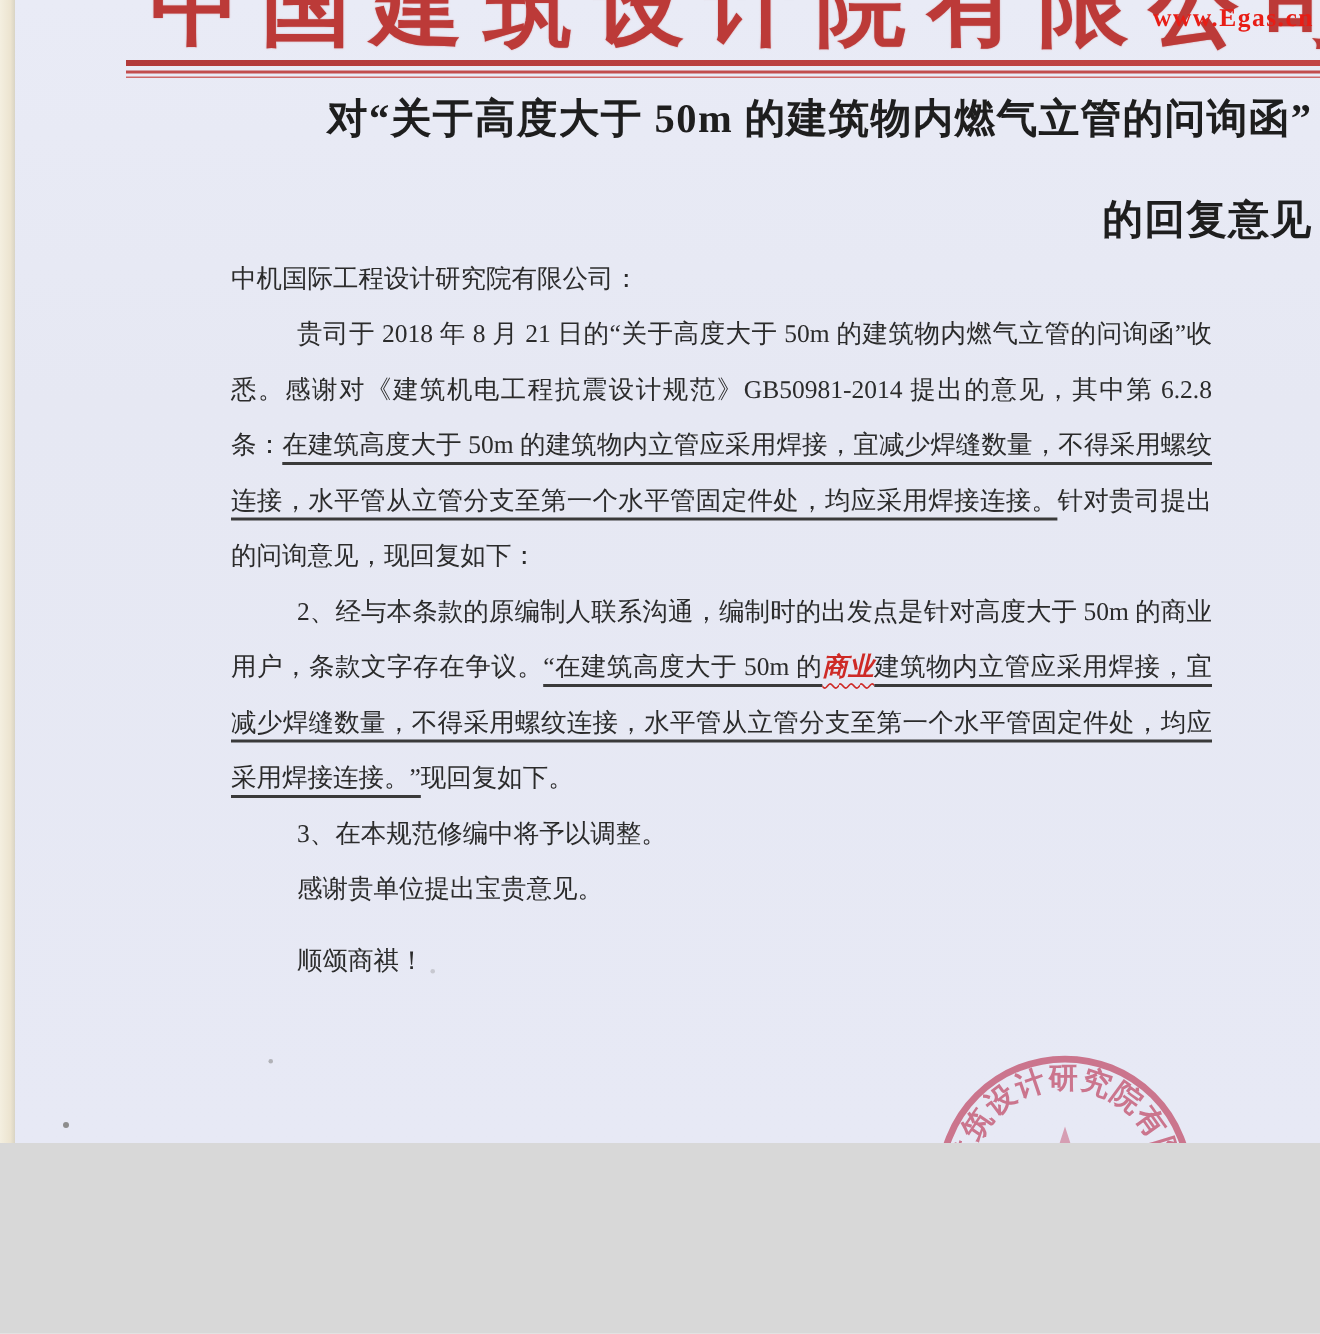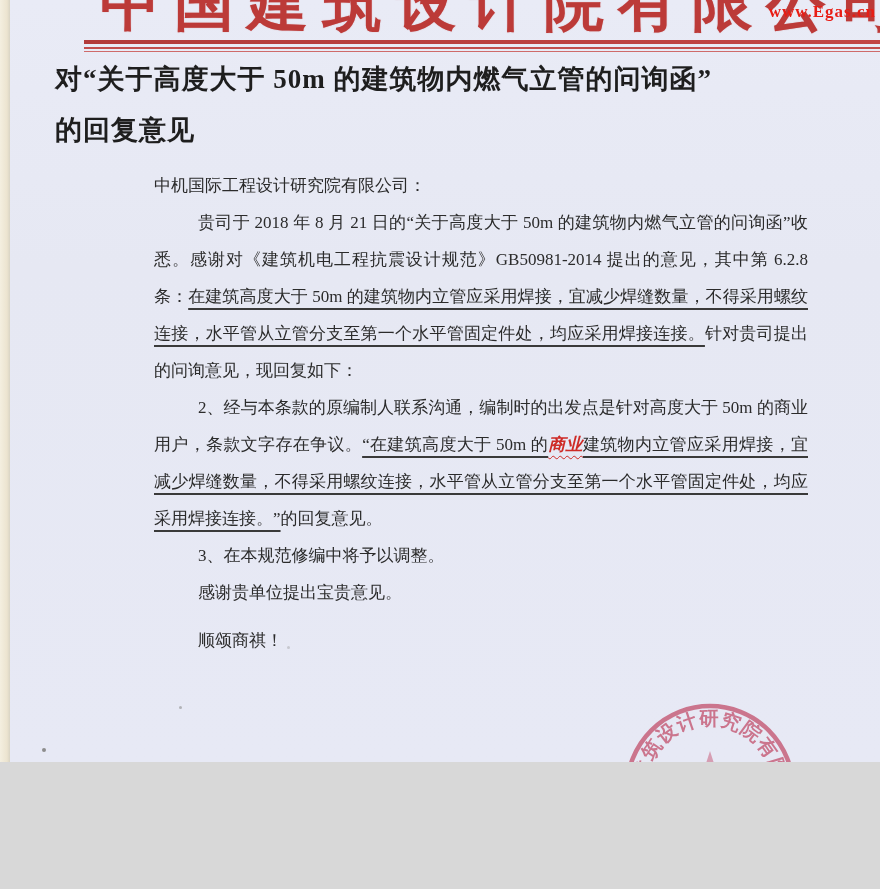--- a/index.html
+++ b/index.html
@@ -35,26 +35,26 @@
   .watermark {
     position: absolute; top: 2px; right: 4px;
     font-size: 17px; font-weight: bold; 
     letter-spacing: 1px;
     color: #e81d15;
     font-family: "Liberation Serif", "DejaVu Serif", serif;
     margin-left: 40px;
   }
   .title1, .title2 {
     position: absolute; left: 55px; right: 5px;
-    margin: 0; text-align: left;
+    margin: 0; text-align: right;
     font-size: 27px; font-weight: bold; color: #1e1e1e;
     letter-spacing: 1px;
   }
   .title1 { top: 61px; }
-  .title2 { top: 112px; }
+  .title2 { top: 128px; }
   .letter-body {
     position: absolute; left: 154px; top: 167px; width: 654px;
     font-size: 17px; line-height: 37px; color: #2b2b2b;
     text-align: justify;
   }
   .para { margin: 0; }
   .para.indent { text-indent: 44px; }
   .para.closing { margin-top: 11px; }
   .u {
     text-decoration: underline;
@@ -109,21 +109,21 @@
 
   <div class="watermark">www.Egas.cn</div>
 
   <h1 class="title1">对“关于高度大于 50m 的建筑物内燃气立管的问询函”</h1>
   <h1 class="title2">的回复意见</h1>
 
   <div class="letter-body">
     <p class="para">中机国际工程设计研究院有限公司：</p>
     <div id="body-paragraphs">
         <p class="para indent"><span>贵司于 2018 年 8 月 21 日的“关于高度大于 50m 的建筑物内燃气立管的问询函”收悉。感谢对《建筑机电工程抗震设计规范》GB50981-2014 提出的意见，其中第 6.2.8 条：</span><span class="u">在建筑高度大于 50m 的建筑物内立管应采用焊接，宜减少焊缝数量，不得采用螺纹连接，水平管从立管分支至第一个水平管固定件处，均应采用焊接连接。</span><span>针对贵司提出的问询意见，现回复如下：</span></p>
-        <p class="para indent"><span>2、经与本条款的原编制人联系沟通，编制时的出发点是针对高度大于 50m 的商业用户，条款文字存在争议。</span><span class="u">“在建筑高度大于 50m 的</span><span class="red-em">商业</span><span class="u">建筑物内立管应采用焊接，宜减少焊缝数量，不得采用螺纹连接，水平管从立管分支至第一个水平管固定件处，均应采用焊接连接。”</span><span>的回复意见。</span></p>
+        <p class="para indent"><span>2、经与本条款的原编制人联系沟通，编制时的出发点是针对高度大于 50m 的商业用户，条款文字存在争议。</span><span class="u">“在建筑高度大于 50m 的</span><span class="red-em">商业</span><span class="u">建筑物内立管应采用焊接，宜减少焊缝数量，不得采用螺纹连接，水平管从立管分支至第一个水平管固定件处，均应采用焊接连接。”</span><span>现回复如下。</span></p>
         <p class="para indent"><span>3、在本规范修编中将予以调整。</span></p>
         <p class="para indent"><span>感谢贵单位提出宝贵意见。</span></p>
       </div>
     <p class="para indent closing">顺颂商祺！</p>
   </div>
 
   <div class="signature">《建筑机电工程抗震设计规范》主编单位：中国建筑设计研究院有限公司</div>
 
   <div class="date">2018 年 9 月 18 日</div>
 

